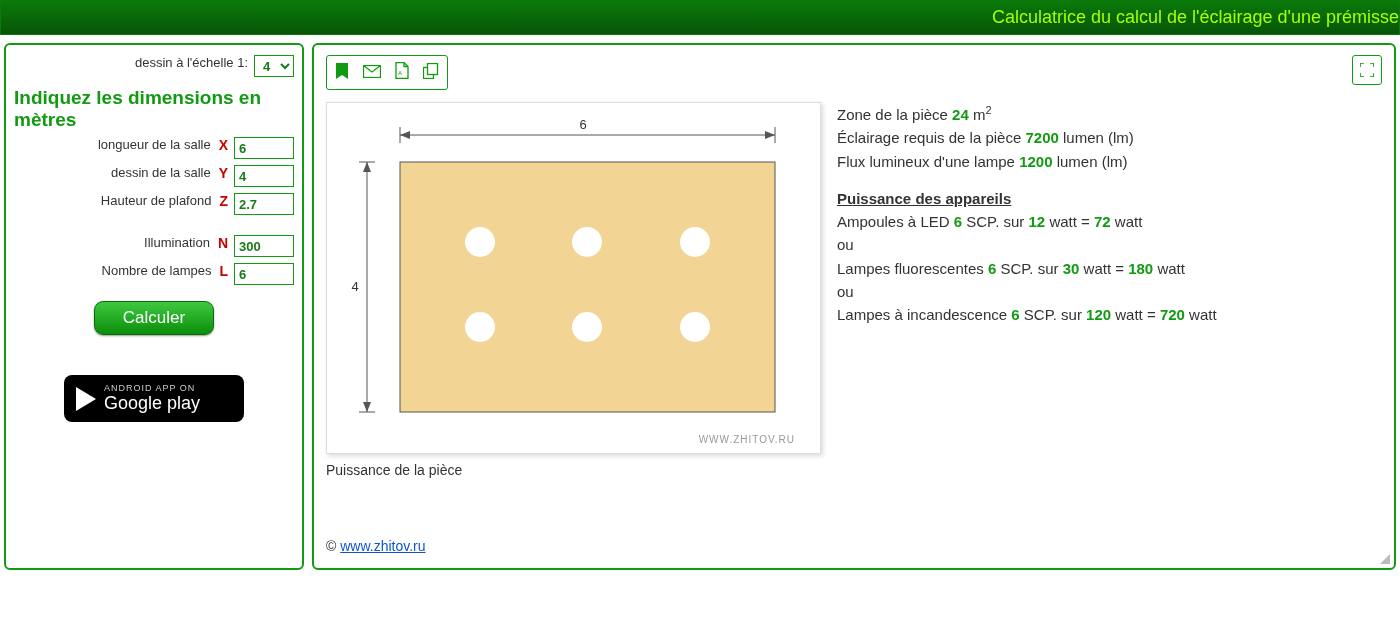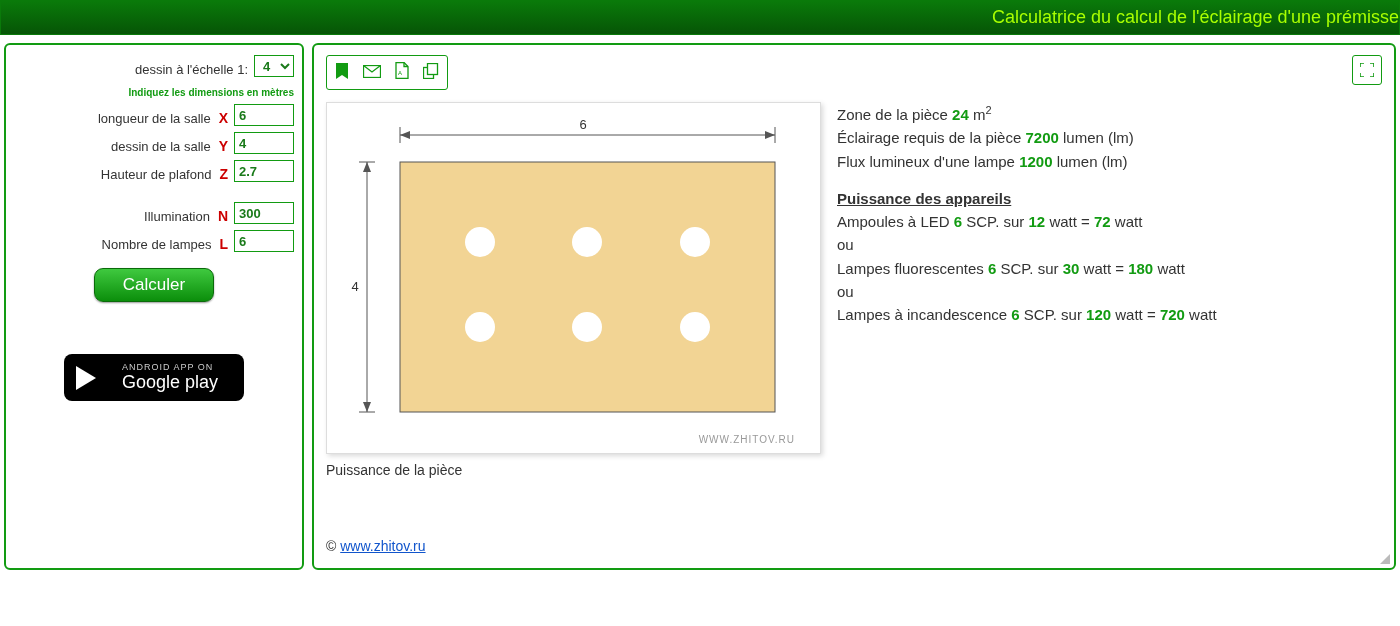--- a/index.html
+++ b/index.html
@@ -33,66 +33,65 @@
     width: 300px;
     padding: 10px 8px 20px 8px;
   }
   .right-panel {
     flex: 1;
     padding: 10px 12px 14px 12px;
     position: relative;
   }
   .form-row {
     display: flex;
-    align-items: flex-end;
+    align-items: flex-start;
     justify-content: flex-end;
     margin-bottom: 6px;
     gap: 6px;
   }
   .form-label { font-size: 13px; color: #333; }
   .axis { color: #cc0000; font-weight: bold; margin-left: 2px; }
   .inp, .sel {
     border: 1px solid #129b12;
     height: 22px;
     padding: 2px 4px;
     font-size: 13px;
     color: #1a7a1a;
     font-weight: bold;
   }
   .inp { width: 60px; }
   .sel { width: 40px; background:#fff; }
   .section-note {
     color: #129b12;
     font-weight: bold;
-    font-size: 10px;
-    text-align: right;
+    font-size: 19px;
     margin: 10px 0 6px 0;
   }
   .spacer { height: 14px; }
   .calc-btn {
     display: block;
     margin: 16px auto 0 auto;
     width: 120px;
     height: 34px;
     border-radius: 9px;
     border: 1px solid #0a6b0a;
     background: linear-gradient(#3fc93f, #0b8e0b);
     color: #fff;
     font-size: 17px;
     cursor: pointer;
     box-shadow: 0 1px 2px rgba(0,0,0,0.4);
   }
   .gplay {
     display: flex;
     align-items: center;
-    gap: 26px;
+    gap: 8px;
     background: #000;
     color: #fff;
     width: 180px;
-    margin: 52px auto 0 auto;
+    margin: 40px auto 0 auto;
     padding: 8px 12px;
     border-radius: 8px;
     cursor: pointer;
   }
   .gplay-tri {
     width: 0; height: 0;
     border-left: 20px solid #fff;
     border-top: 12px solid transparent;
     border-bottom: 12px solid transparent;
   }

